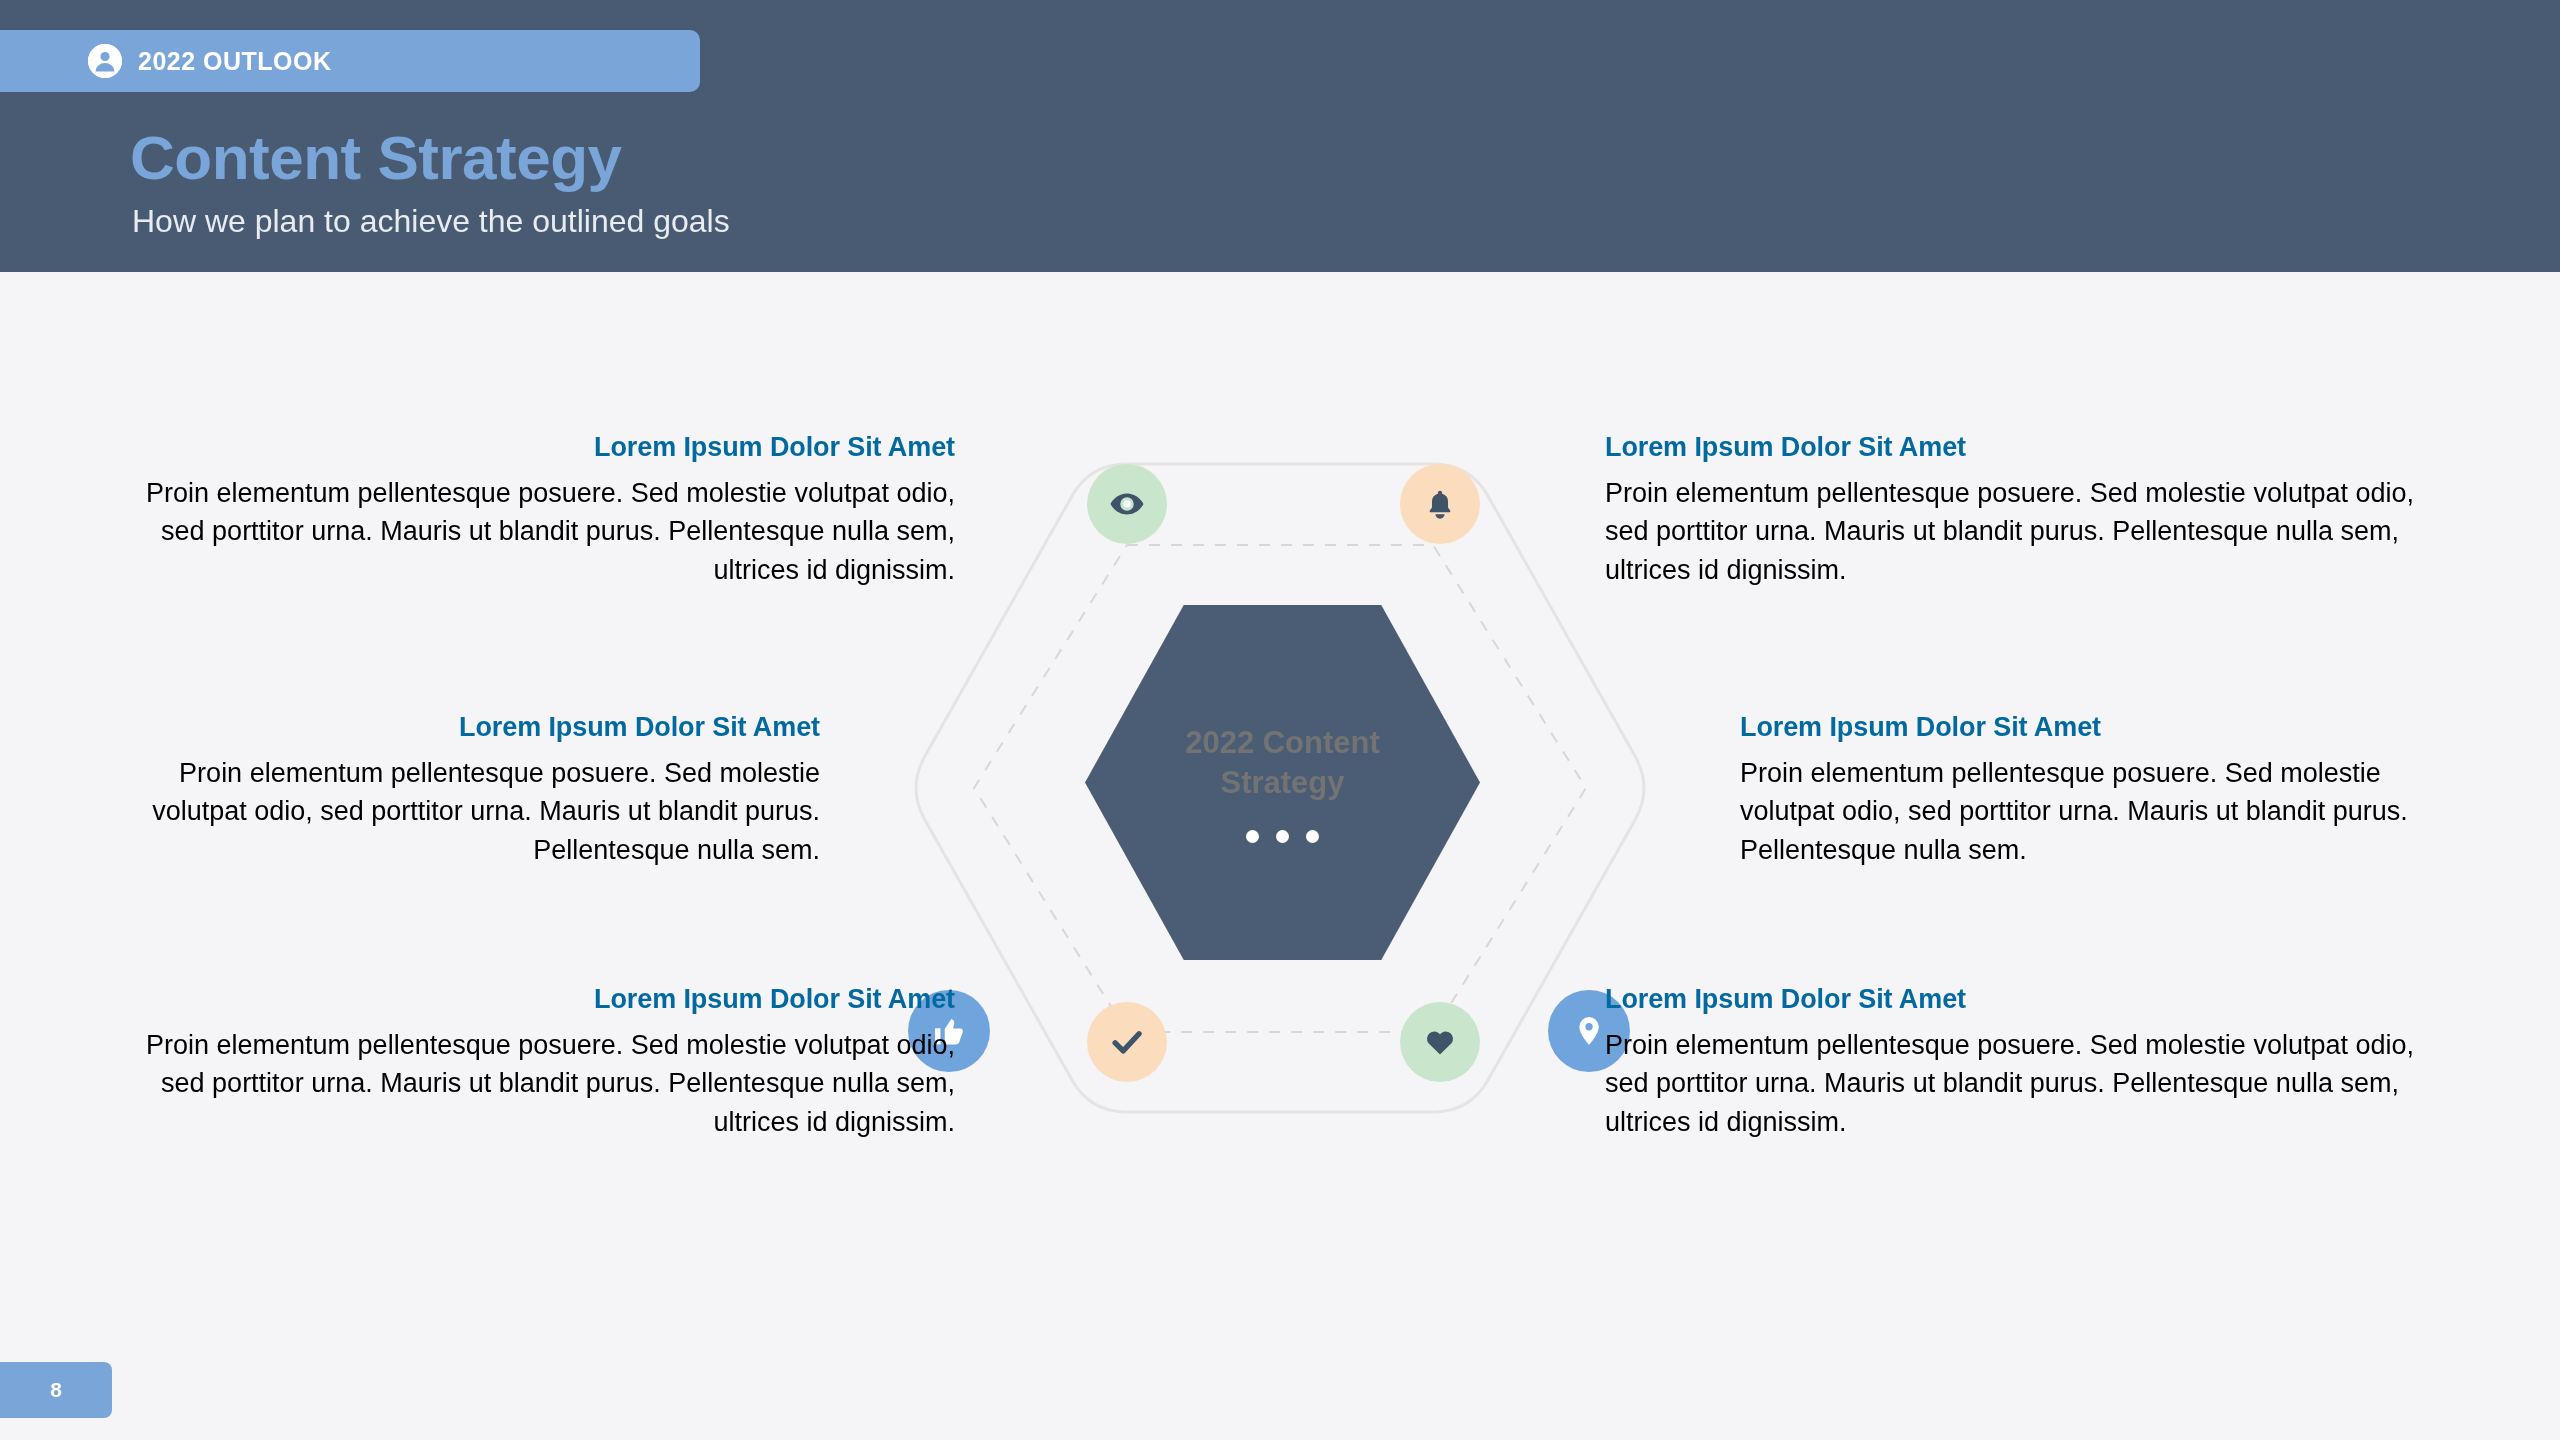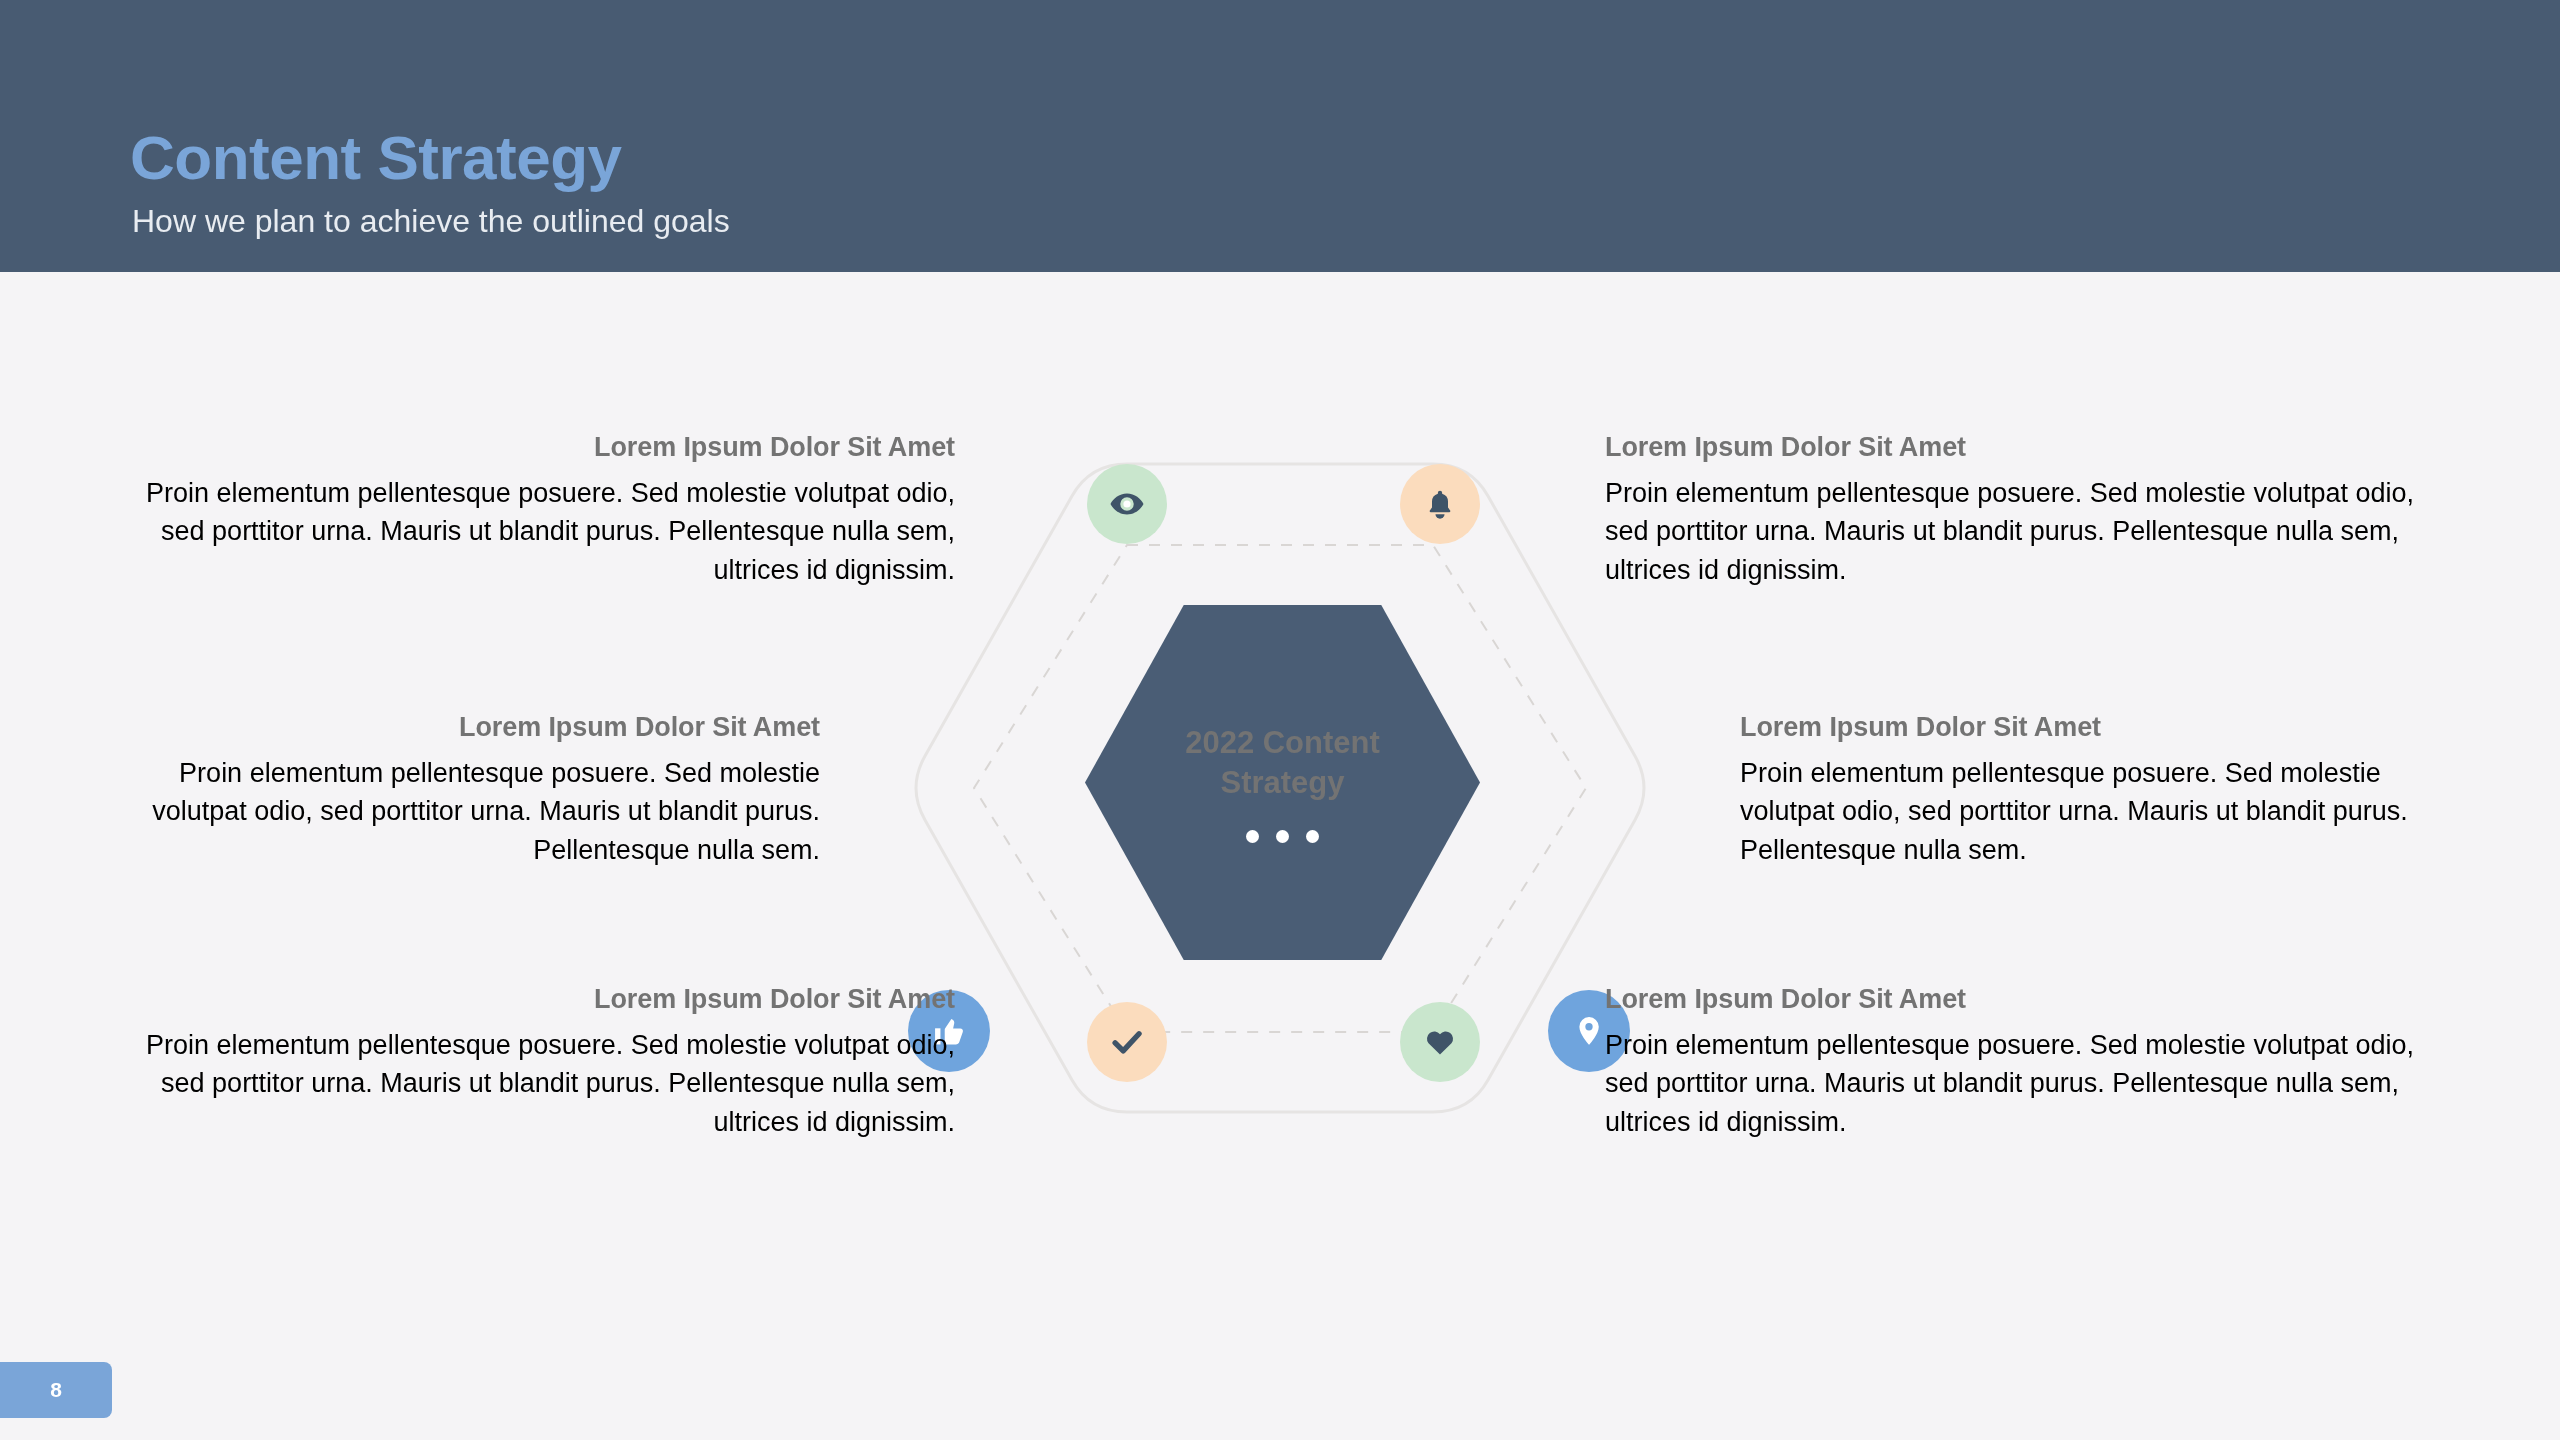--- a/index.html
+++ b/index.html
@@ -155,21 +155,21 @@
 
   
   .node-ml { top: 718px; }
   .node-mr { top: 718px; }
 
   
   .tblock { position: absolute; }
   .tblock h3 {
     font-size: 27px;
     font-weight: bold;
-    color: #737373;
+    color: #0369a1;
     margin-bottom: 11px;
     letter-spacing: -0.1px;
   }
   .tblock p {
     font-size: 27px;
     line-height: 1.42;
     color: #000000;
     font-weight: 300;
   }
 
@@ -200,20 +200,30 @@
     color: #ffffff;
     font-size: 21px;
     font-weight: bold;
   }
 </style>
 </head>
 <body>
 
 <div class="header">
 
+  <div class="eyebrow-tab">
+    <span class="eyebrow-icon">
+      <svg width="34" height="34" viewBox="0 0 34 34">
+        <circle cx="17" cy="17" r="17" fill="#ffffff"></circle>
+        <circle cx="17" cy="12.5" r="4.6" fill="#7aa5d8"></circle>
+        <path d="M7.5 27.5 a9.5 8.5 0 0 1 19 0 Z" fill="#7aa5d8"></path>
+      </svg>
+    </span>
+    <span class="eyebrow-text">2022 OUTLOOK</span>
+  </div>
 
   <div class="page-title">Content Strategy</div>
   <div class="page-subtitle">How we plan to achieve the outlined goals</div>
 </div>
 
 <div class="stage">
 
   <svg class="hex-graphic" viewBox="0 0 800 720">
     <path d="M247 32 L553 32 Q590 32 608 64 L755 324 Q773 356 755 388 L608 648 Q590 680 553 680 L247 680 Q210 680 192 648 L45 388 Q27 356 45 324 L192 64 Q210 32 247 32 Z" fill="none" stroke="#e6e4e3" stroke-width="3"></path>
     <path d="M247 113 L553 113 L706 356 L553 600 L247 600 L94 356 Z" fill="none" stroke="#d9d6d4" stroke-width="2" stroke-dasharray="11 11"></path>

